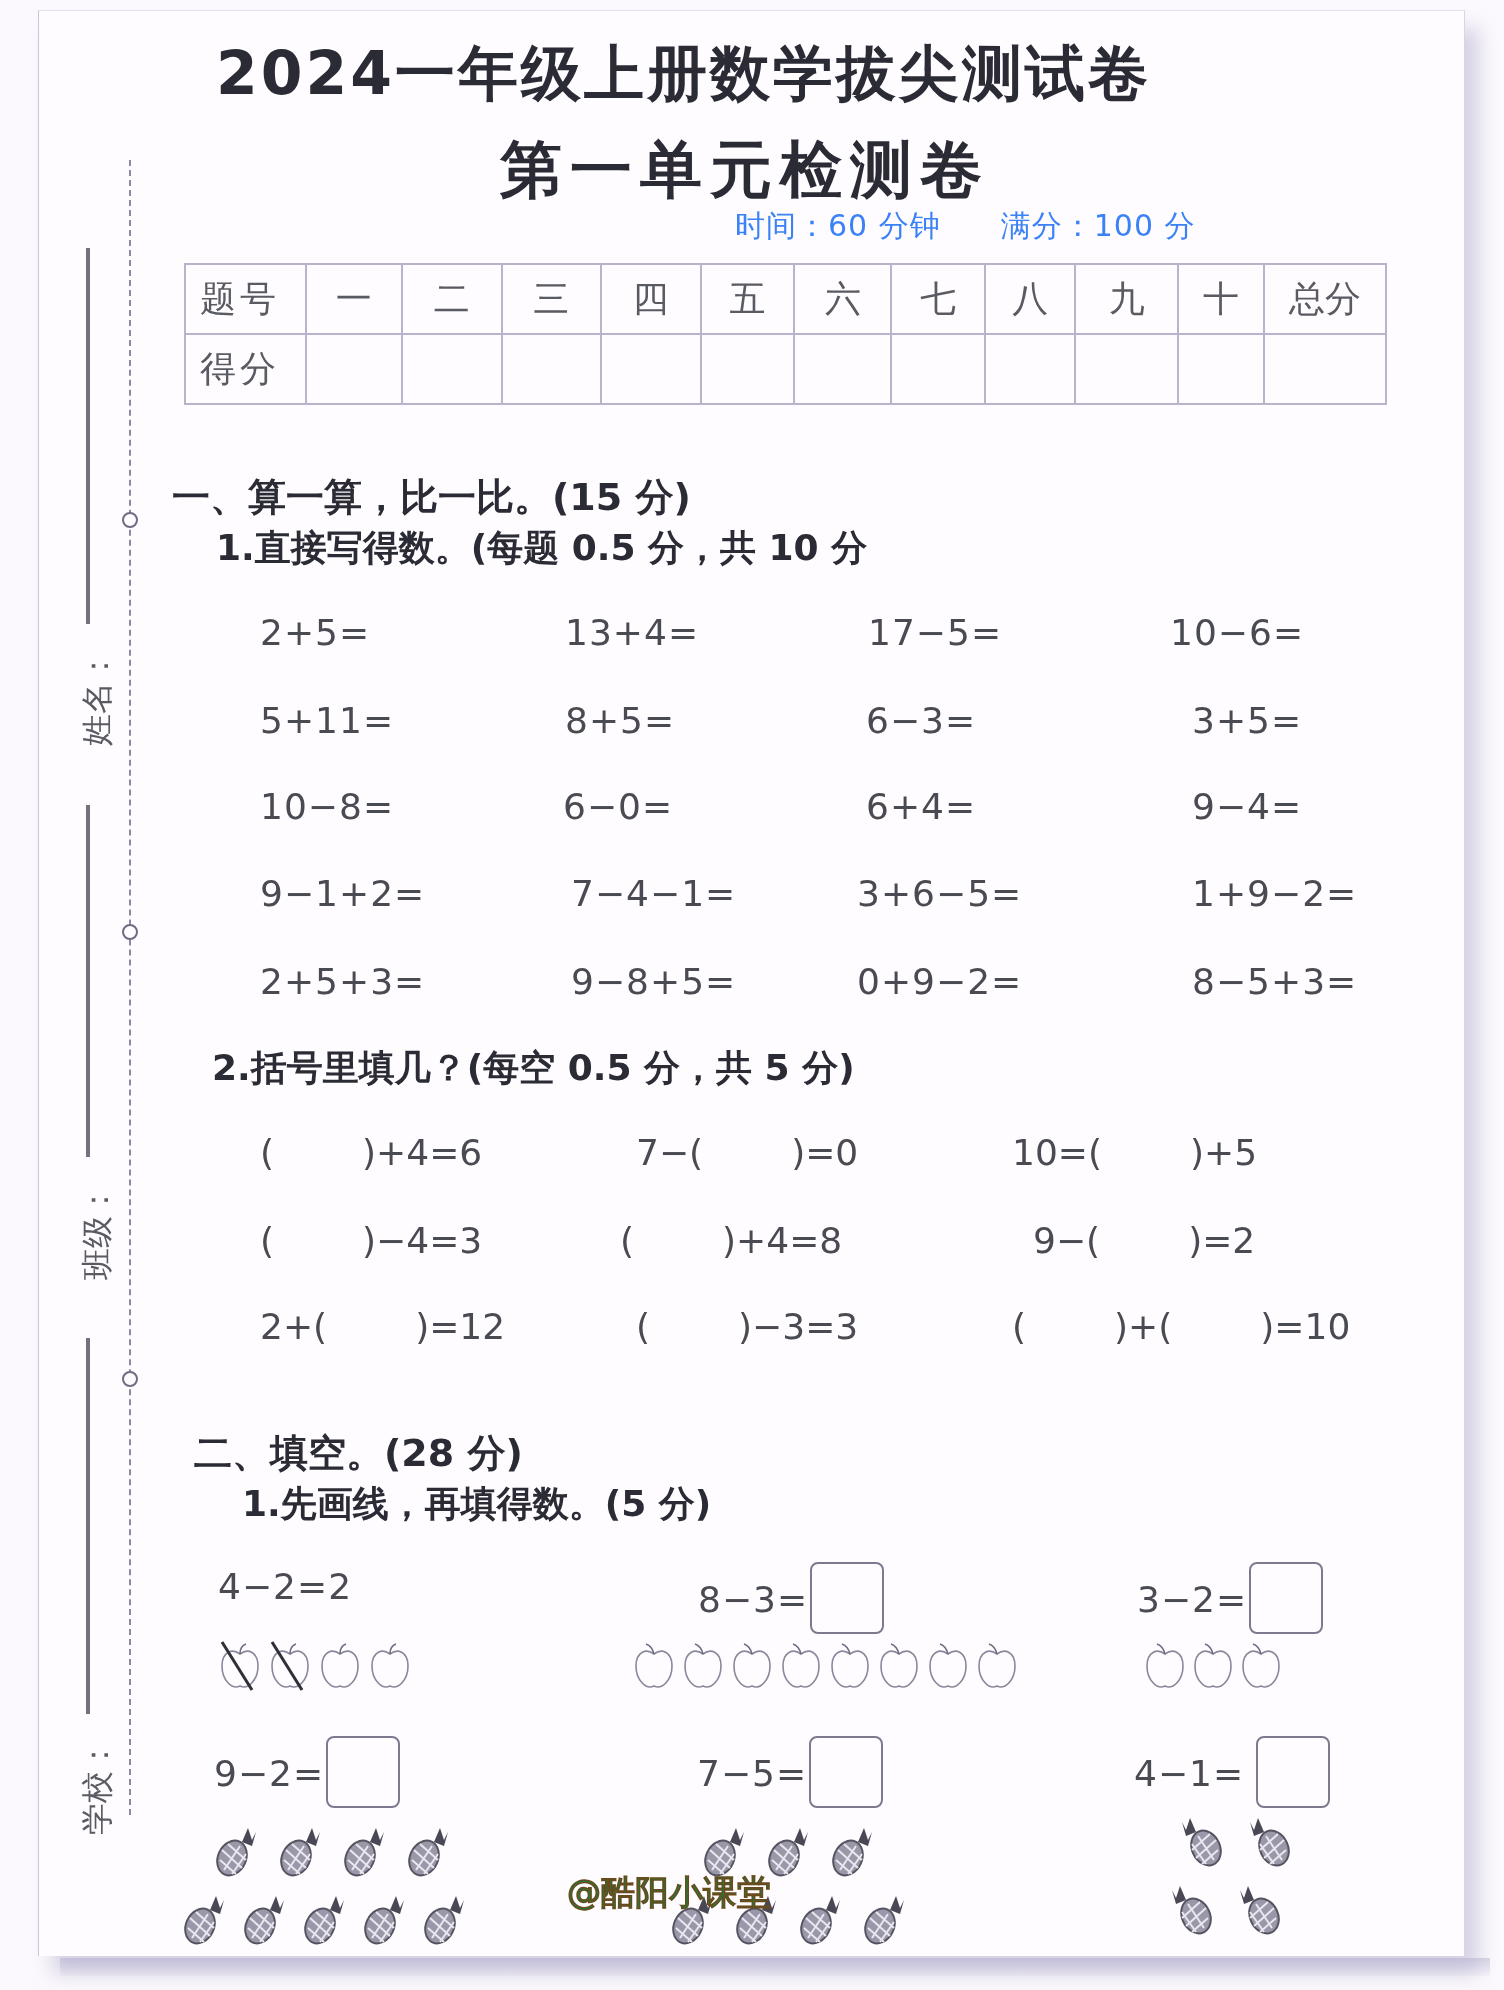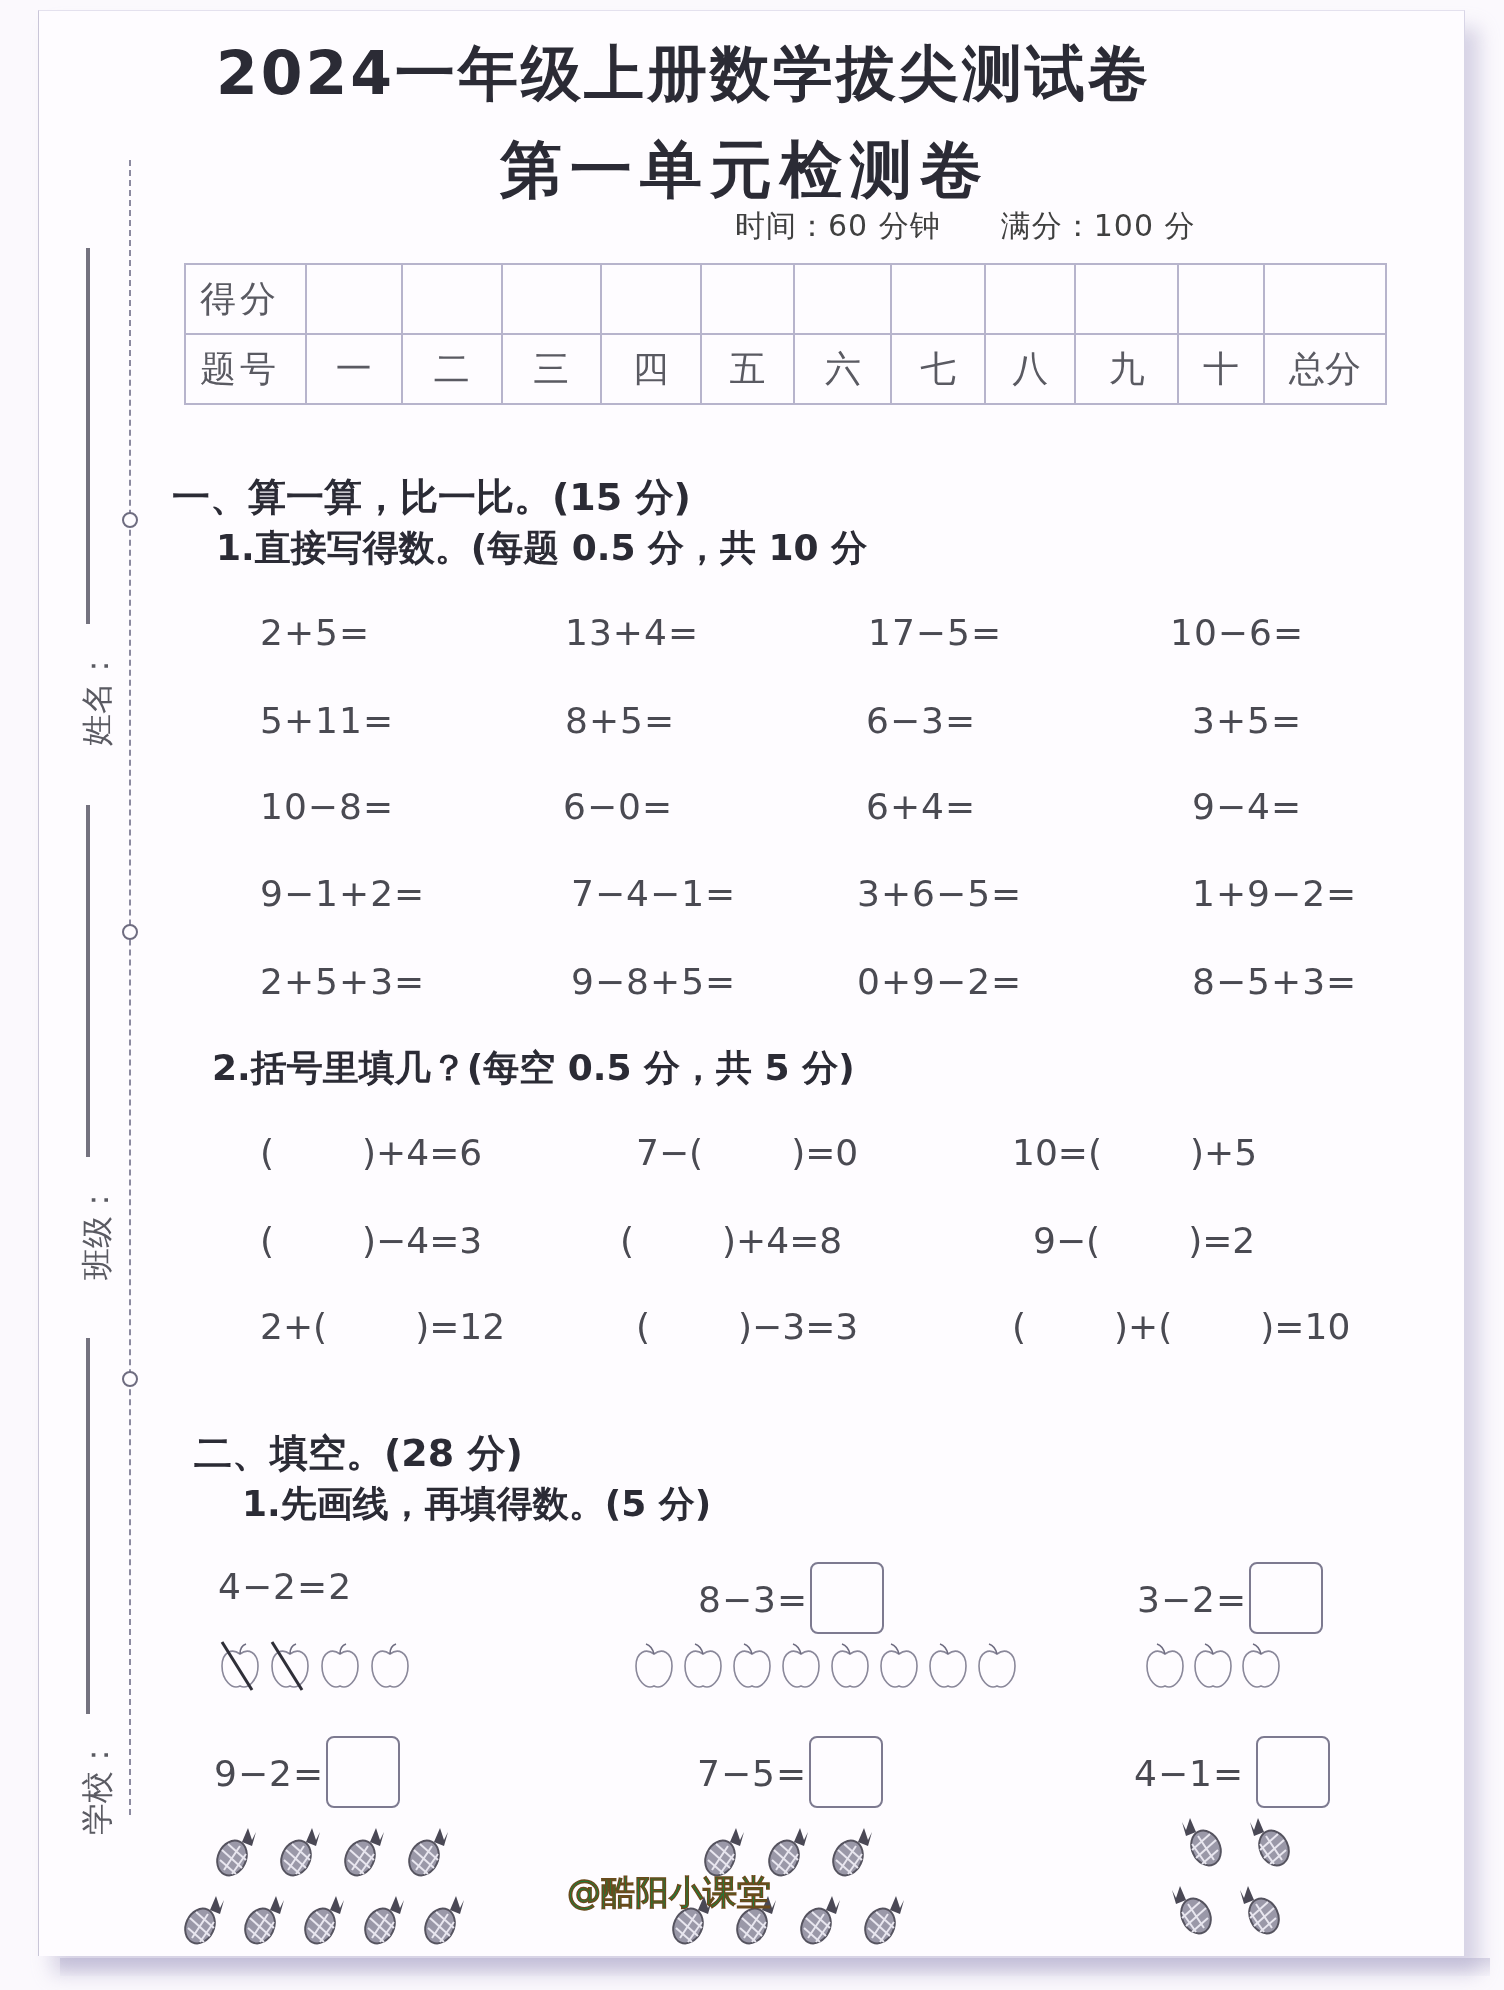--- a/index.html
+++ b/index.html
@@ -2,21 +2,21 @@
 <html><head>
 <meta charset="utf-8">
 <style>
   html,body{margin:0;padding:0;}
   body{width:1504px;height:1990px;background:#fbf9fd;position:relative;overflow:hidden;font-family:"DejaVu Sans",sans-serif;color:#3a3a44;}
   .page{position:absolute;left:38px;top:10px;width:1425px;height:1945px;background:#fefcff;border-left:1px solid #c9c6d8;border-top:1px solid #e4e1ee;border-right:1px solid #d8d5e6;box-shadow:14px 18px 18px rgba(170,165,200,0.45);}
   .shadow-bottom{position:absolute;left:60px;top:1958px;width:1430px;height:18px;background:linear-gradient(#d9d6e6,#f6f4fa);}
   .abs{position:absolute;white-space:nowrap;}
   .title{left:216px;top:34px;font-size:60px;font-weight:bold;color:#2b2b35;letter-spacing:3px;}
   .subtitle{left:500px;top:128px;font-size:62px;font-weight:bold;color:#2b2b35;letter-spacing:8px;}
-  .info{left:735px;top:206px;font-size:30px;color:#404040;letter-spacing:1px;}
+  .info{left:735px;top:206px;font-size:30px;color:#3b82f6;letter-spacing:1px;}
   .info span+span{margin-left:60px;}
   table.score{position:absolute;left:184px;top:263px;width:1203px;height:141px;border-collapse:collapse;}
   table.score td{border:2px solid #b7b4cc;text-align:center;font-family:"DejaVu Serif",serif;font-size:36px;color:#5a5a62;height:68px;padding:0;}
   table.score td.rowhead{text-align:left;padding-left:14px;letter-spacing:4px;}
   .sec-head{font-size:38px;font-weight:bold;color:#2b2b35;margin-top:36px;}
   .sub-head{font-size:36px;font-weight:bold;color:#2b2b35;}
   .eq{font-size:36px;color:#4a4a52;letter-spacing:1px;}
   .paren-eq{font-size:36px;color:#4a4a52;word-spacing:0;}
   .gap{display:inline-block;width:88px;}
   .ansbox{display:inline-block;width:70px;height:68px;border:2px solid #7d7a90;border-radius:8px;vertical-align:middle;margin-left:2px;position:relative;top:-4px;}
@@ -66,47 +66,47 @@
       <col style="width:94px">
       <col style="width:97px">
       <col style="width:94px">
       <col style="width:90px">
       <col style="width:103px">
       <col style="width:86px">
       <col style="width:122px">
   </colgroup>
   <tbody>
       <tr>
-    <td class="rowhead">得分</td>
-    <td></td>
-    <td></td>
-    <td></td>
-    <td></td>
-    <td></td>
-    <td></td>
-    <td></td>
-    <td></td>
-    <td></td>
-    <td></td>
-    <td></td>
-  </tr>
-  <tr>
     <td class="rowhead">题号</td>
     <td>一</td>
     <td>二</td>
     <td>三</td>
     <td>四</td>
     <td>五</td>
     <td>六</td>
     <td>七</td>
     <td>八</td>
     <td>九</td>
     <td>十</td>
     <td>总分</td>
   </tr>
+  <tr>
+    <td class="rowhead">得分</td>
+    <td></td>
+    <td></td>
+    <td></td>
+    <td></td>
+    <td></td>
+    <td></td>
+    <td></td>
+    <td></td>
+    <td></td>
+    <td></td>
+    <td></td>
+  </tr>
 </tbody>
   </table>
 
 <div class="abs sec-head" style="left:172px;top:436px">一、算一算，比一比。(15 分)</div>
 <div class="abs sub-head" style="left:216px;top:524px">1.直接写得数。(每题 0.5 分，共 10 分</div>
 
 <div class="abs eq" style="left:260px;top:612px">2+5=</div>
 <div class="abs eq" style="left:565px;top:612px">13+4=</div>
 <div class="abs eq" style="left:868px;top:612px">17−5=</div>
 <div class="abs eq" style="left:1170px;top:612px">10−6=</div>

